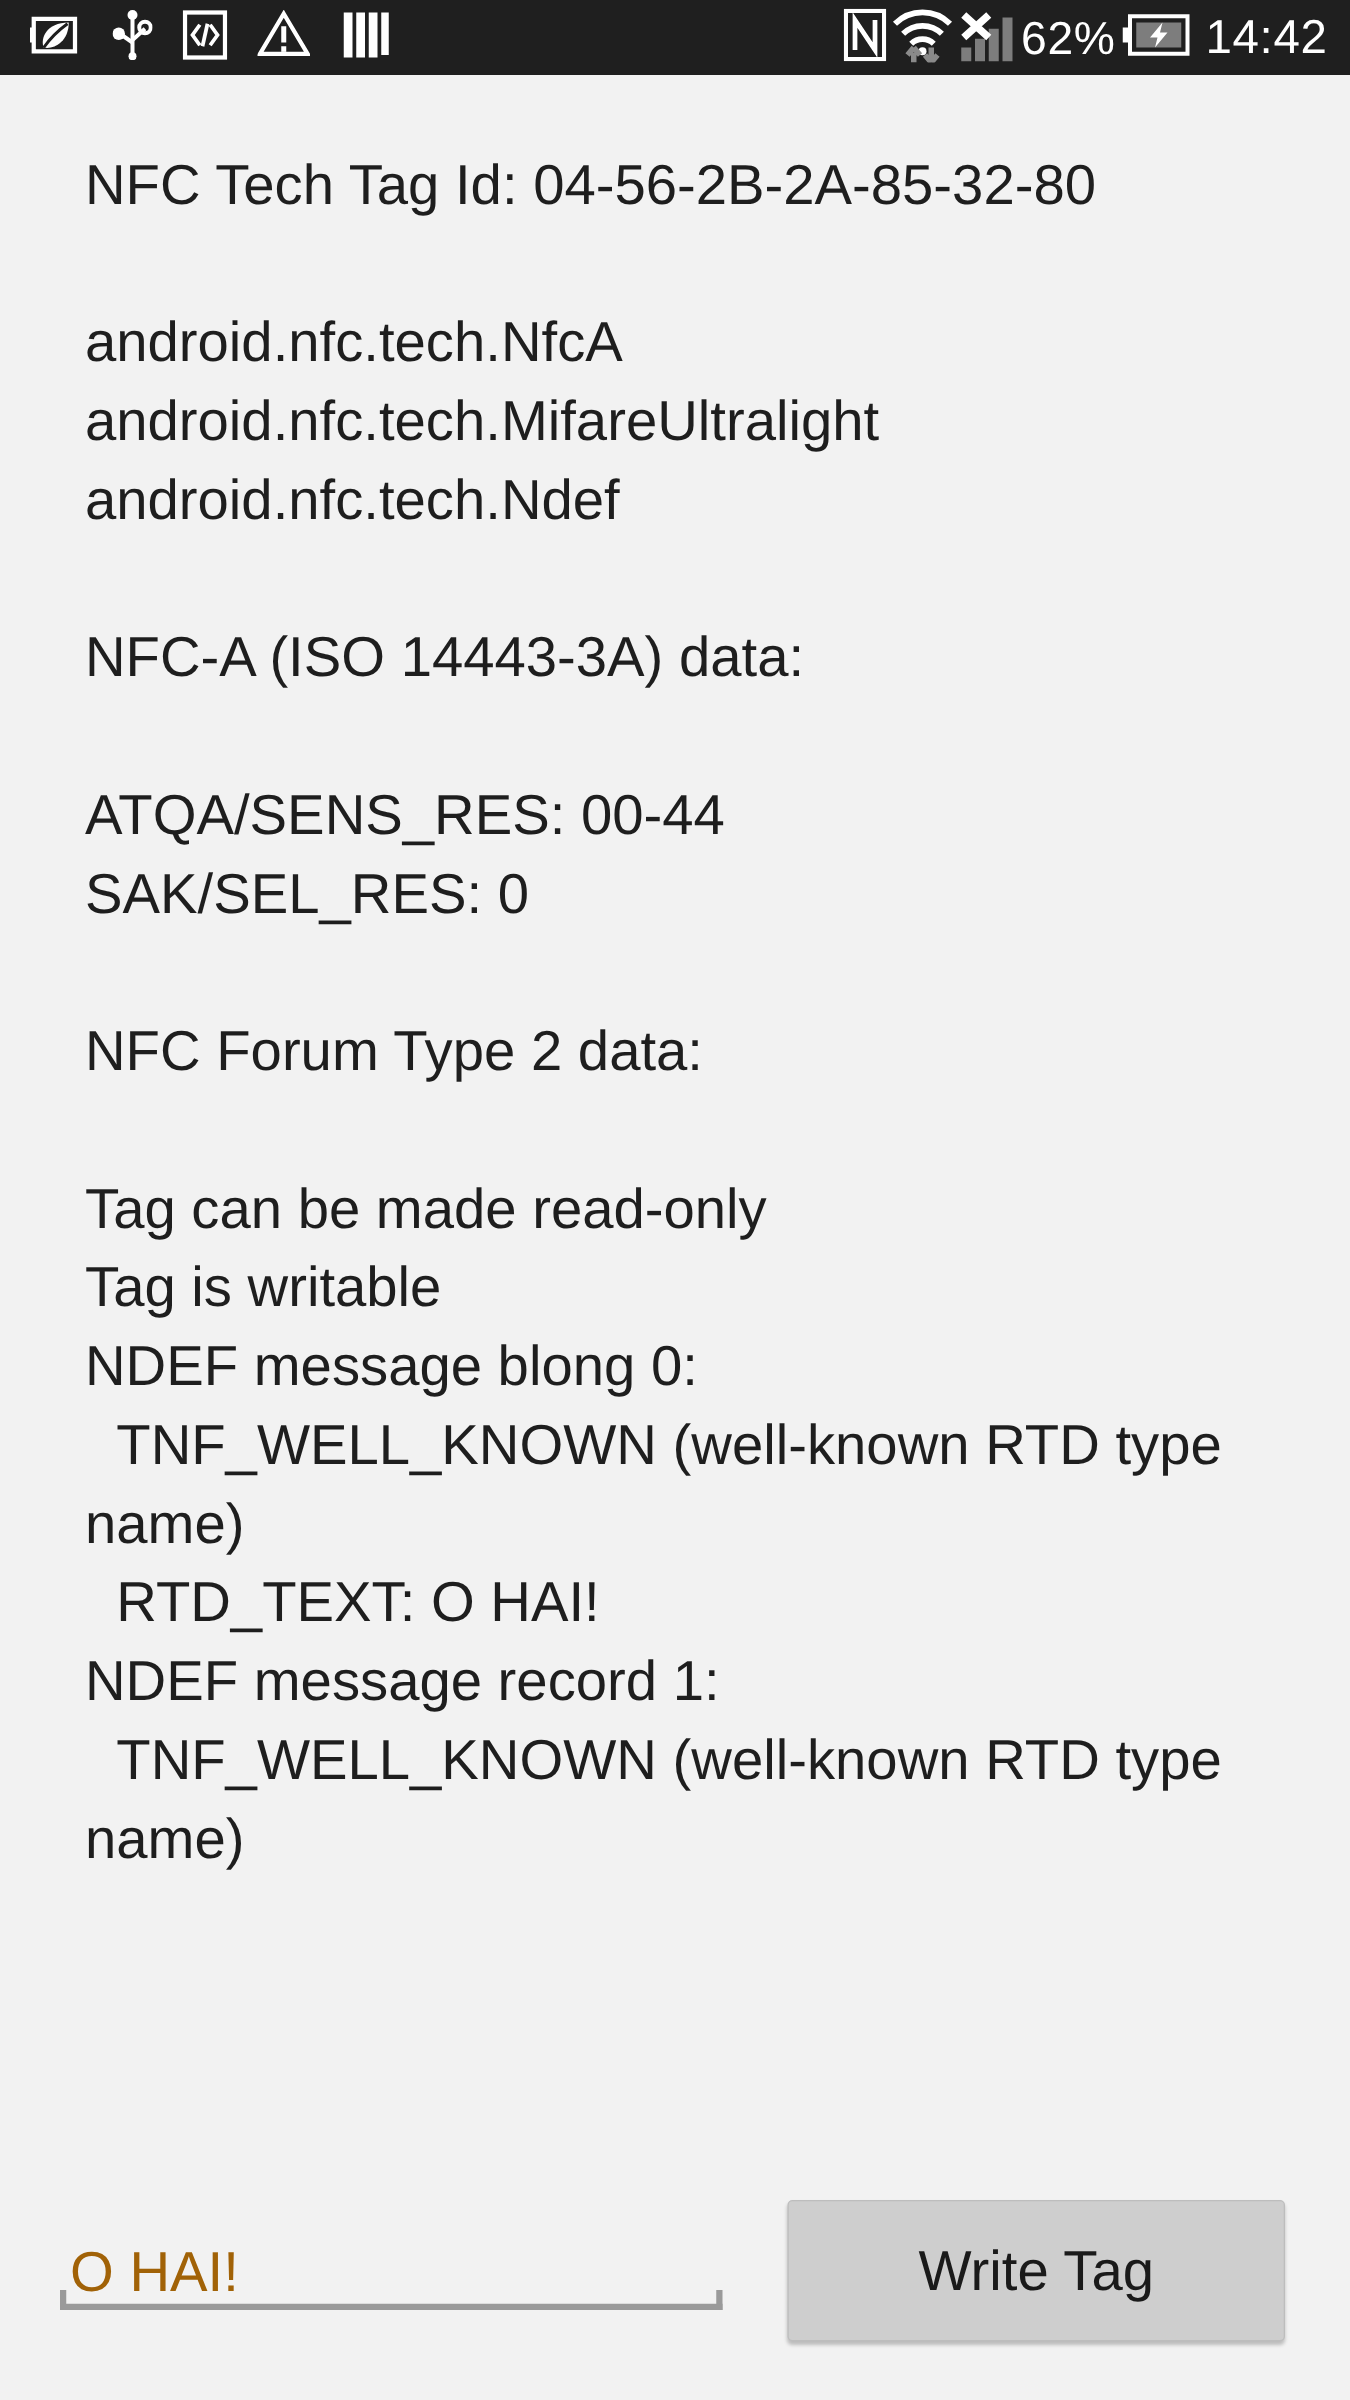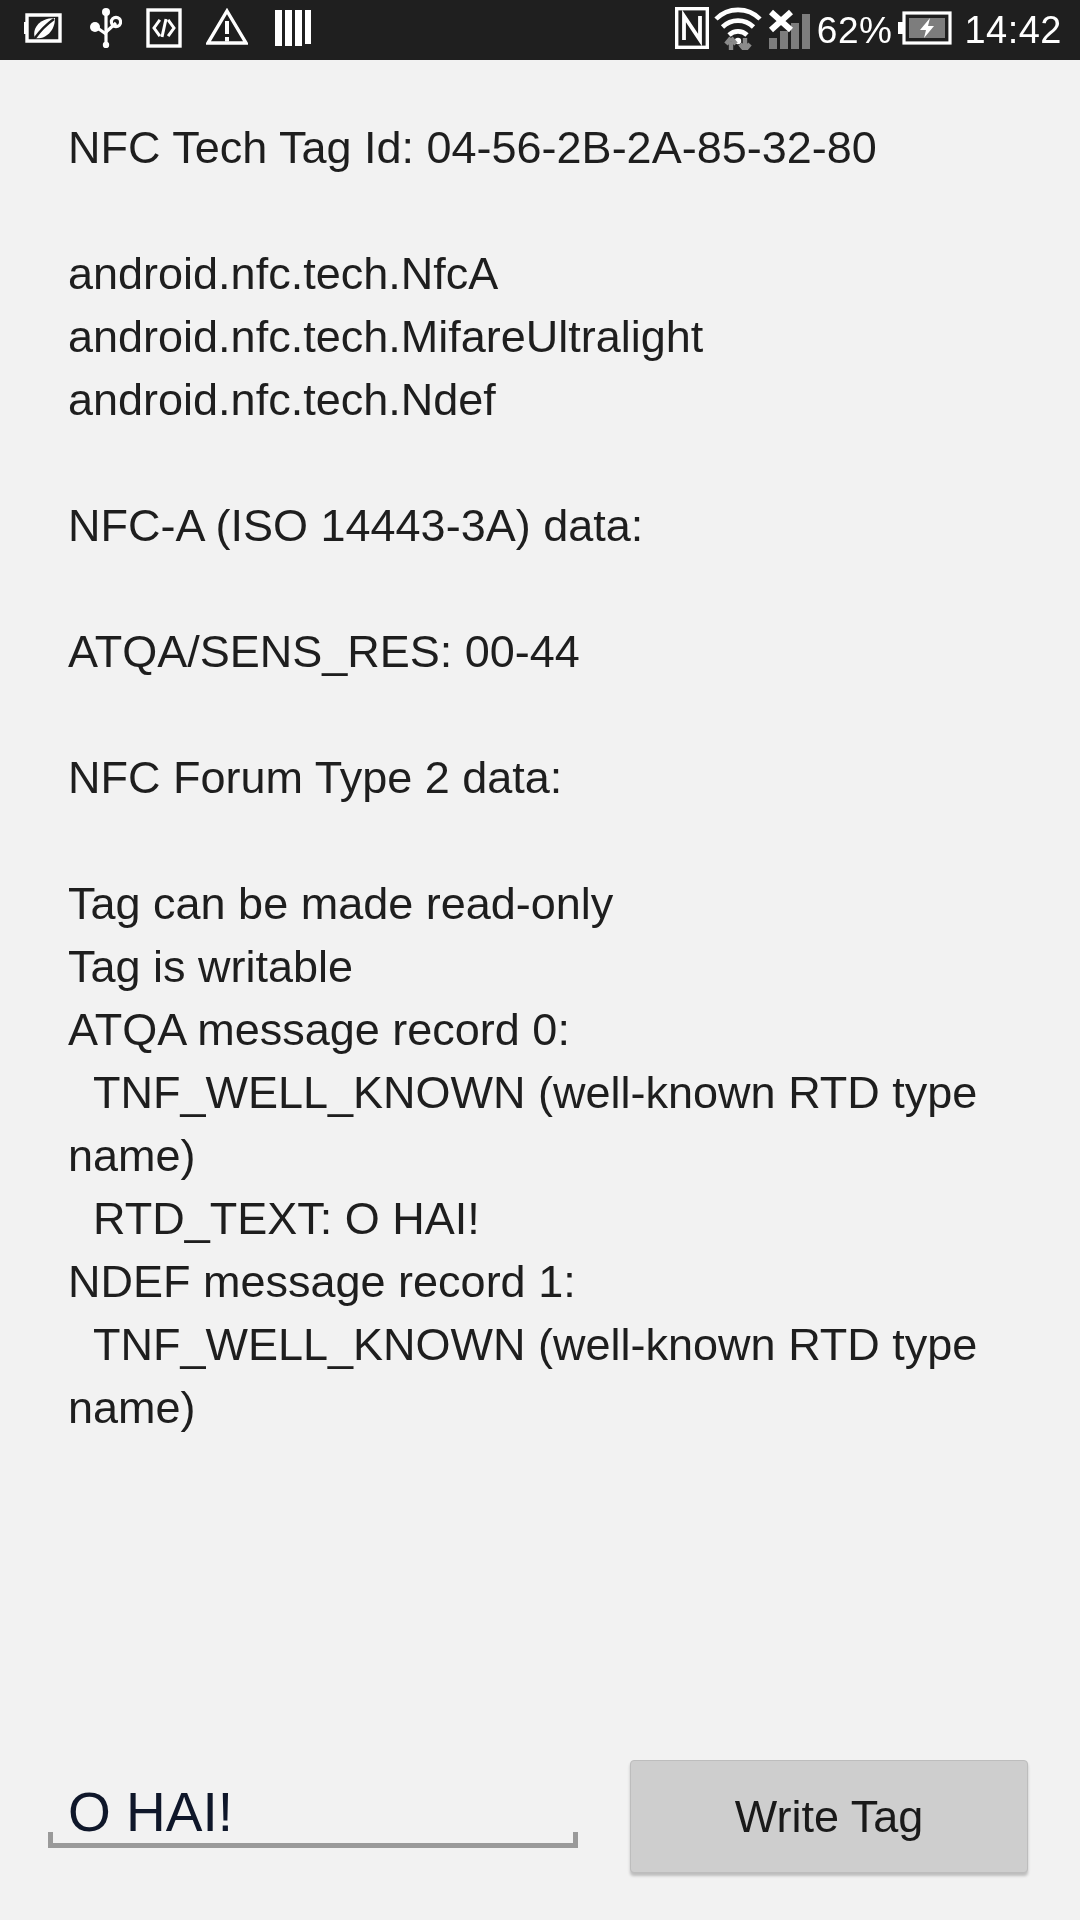--- a/index.html
+++ b/index.html
@@ -50,22 +50,22 @@
     position:absolute;
     left:0; bottom:0;
     width:1080px; height:190px;
   }
   .editwrap{
     position:absolute;
     left:48px; top:20px;
     width:530px; height:120px;
   }
   .edit-value{
-    position:absolute; left:20px; bottom:30px;
-    font-size:55px; color:#0f172a; line-height:1;
+    position:absolute; left:8px; bottom:30px;
+    font-size:45px; color:#a16207; line-height:1;
     white-space:nowrap;
   }
   .edit-underline{
     position:absolute; left:0; bottom:22px;
     width:530px; height:5px;
     background:#9a9a9a;
   }
   .edit-underline::before,
   .edit-underline::after{
     content:""; position:absolute; bottom:0;
@@ -192,26 +192,27 @@
 <div class="content">
   <div class="line">NFC Tech Tag Id: 04-56-2B-2A-85-32-80</div>
   <div class="line blank"></div>
   <div class="line">android.nfc.tech.NfcA</div>
   <div class="line">android.nfc.tech.MifareUltralight</div>
   <div class="line">android.nfc.tech.Ndef</div>
   <div class="line blank"></div>
   <div class="line">NFC-A (ISO 14443-3A) data:</div>
   <div class="line blank"></div>
   <div class="line">ATQA/SENS_RES: 00-44</div>
+  <div class="line">SAK/SEL_RES: 0</div>
   <div class="line blank"></div>
   <div class="line">NFC Forum Type 2 data:</div>
   <div class="line blank"></div>
   <div class="line">Tag can be made read-only</div>
   <div class="line">Tag is writable</div>
-  <div class="line">ATQA message record 0:</div>
+  <div class="line">NDEF message blong 0:</div>
   <div class="line">  TNF_WELL_KNOWN (well-known RTD type name)</div>
   <div class="line">  RTD_TEXT: O HAI!</div>
   <div class="line">NDEF message record 1:</div>
   <div class="line">  TNF_WELL_KNOWN (well-known RTD type name)</div>
 </div>
 
 <div class="bottombar">
 
   <div class="editwrap">
     <div class="edit-value">O HAI!</div>

